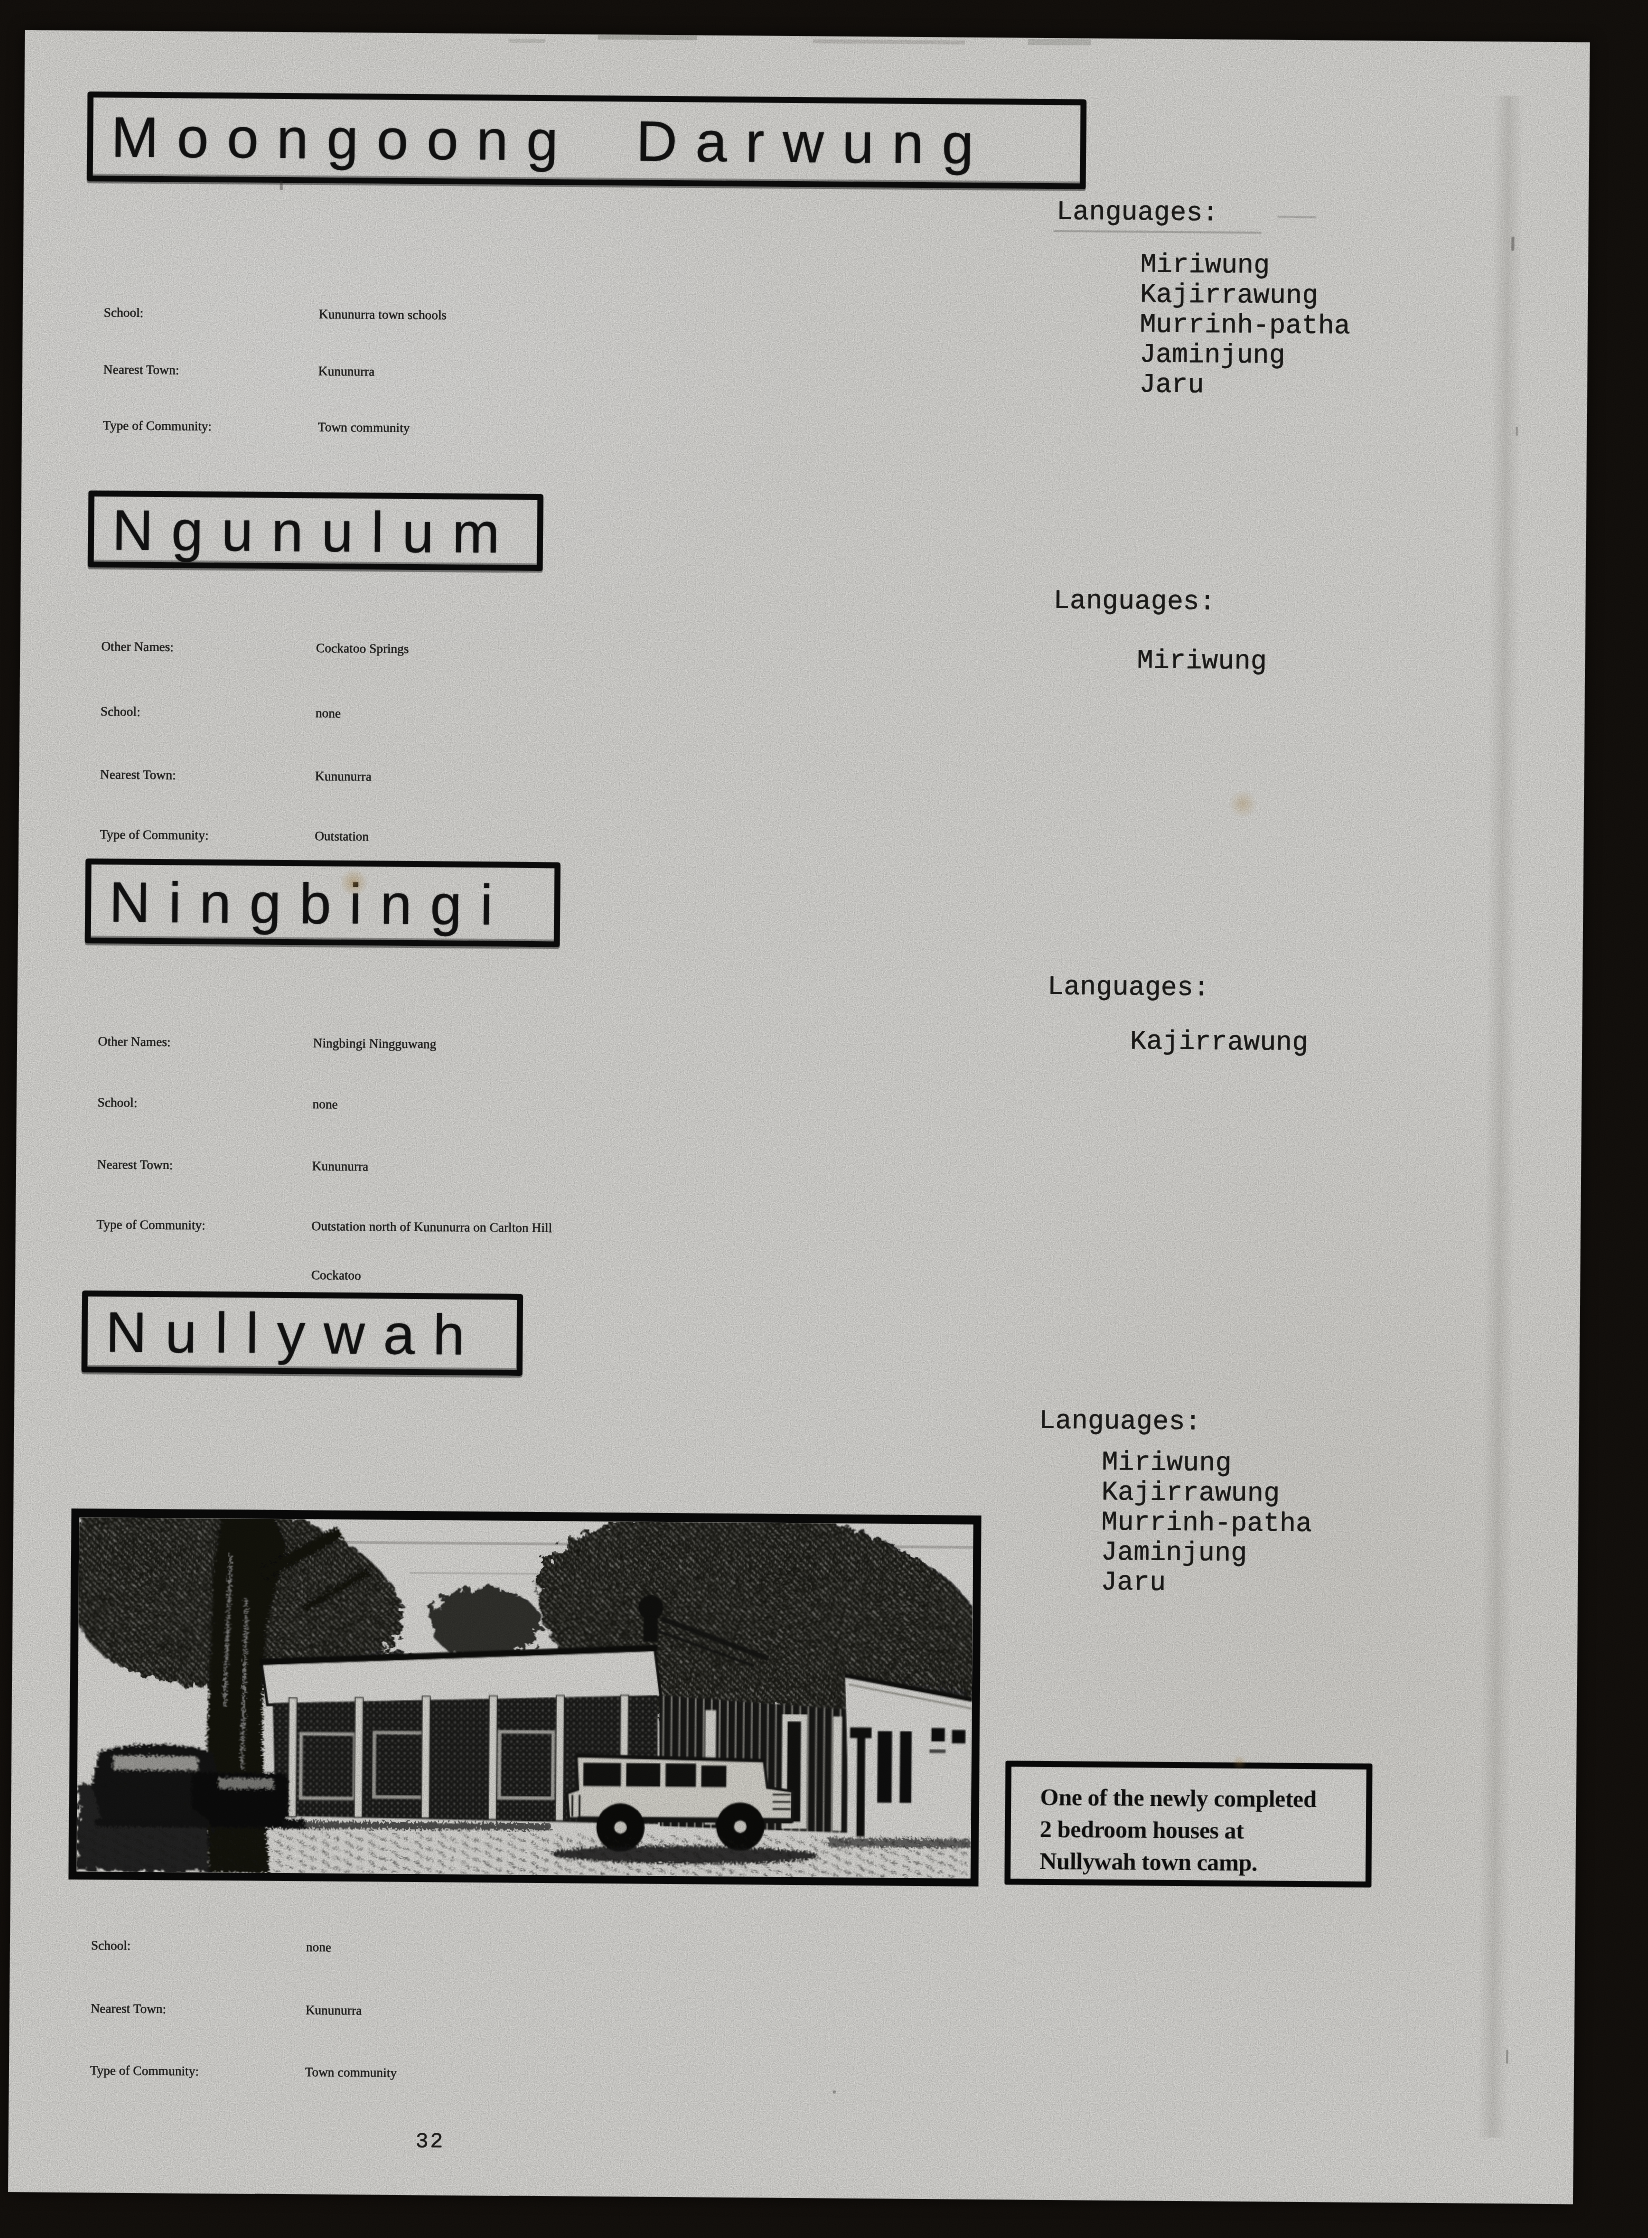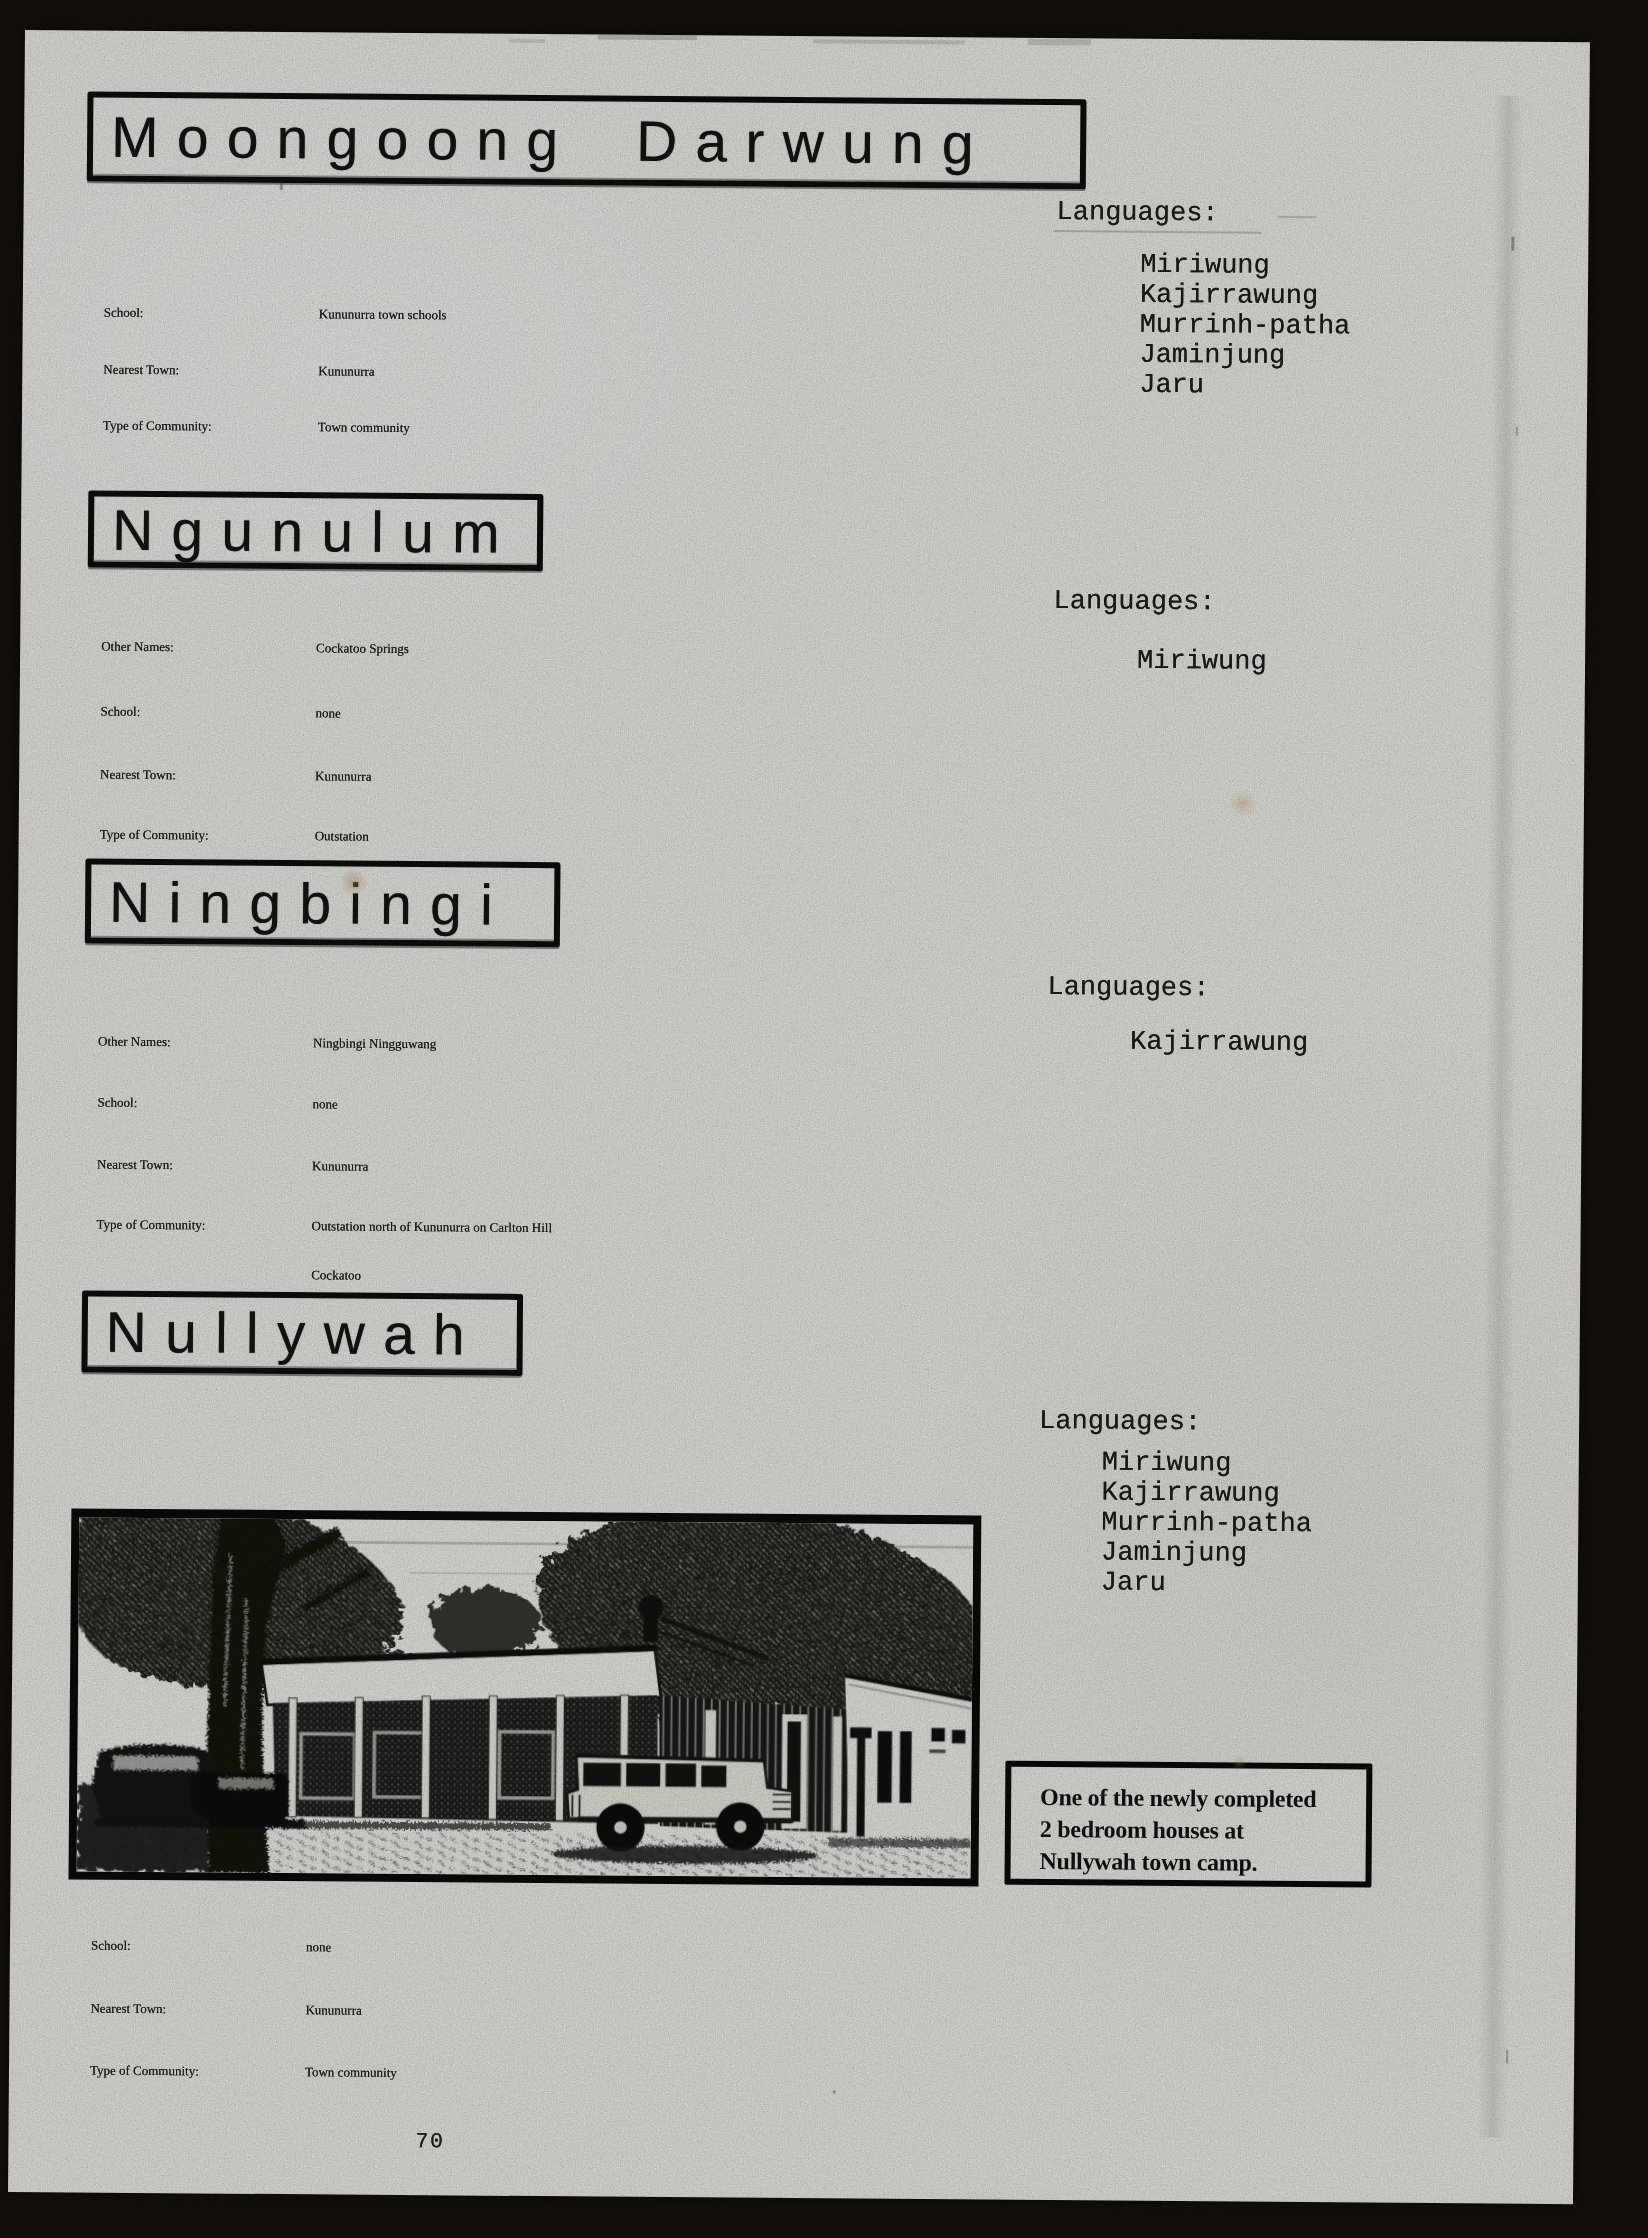--- a/index.html
+++ b/index.html
@@ -314,21 +314,21 @@
   </div>
   <div class="frow" style="top:1966px">
     <span class="flabel">Nearest Town:</span>
     <span class="fval">Kununurra</span>
   </div>
   <div class="frow" style="top:2028px">
     <span class="flabel">Type of Community:</span>
     <span class="fval">Town community</span>
   </div>
 
-  <div class="pagenum">70</div>
+  <div class="pagenum">32</div>
 
   <div class="curl"></div>
   <div class="mark" style="left:573px;top:0;width:99px;height:5.4px;opacity:.4"></div>
   <div class="mark" style="left:788px;top:2.7px;width:152px;height:4.5px;opacity:.3"></div>
   <div class="mark" style="left:1003px;top:0.9px;width:63px;height:6.3px;opacity:.32"></div>
   <div class="mark" style="left:484px;top:5.4px;width:36px;height:3.6px;opacity:.25"></div>
   <div class="speck" style="left:1488px;top:195px;width:2.7px;height:14.3px;opacity:.4"></div>
   <div class="speck" style="left:1494px;top:385px;width:1.8px;height:9px;opacity:.3"></div>
   <div class="speck" style="left:1497px;top:2008px;width:1.8px;height:14.3px;opacity:.35"></div>
   <div class="speck" style="left:256px;top:149px;width:2.7px;height:9px;opacity:.4"></div>

